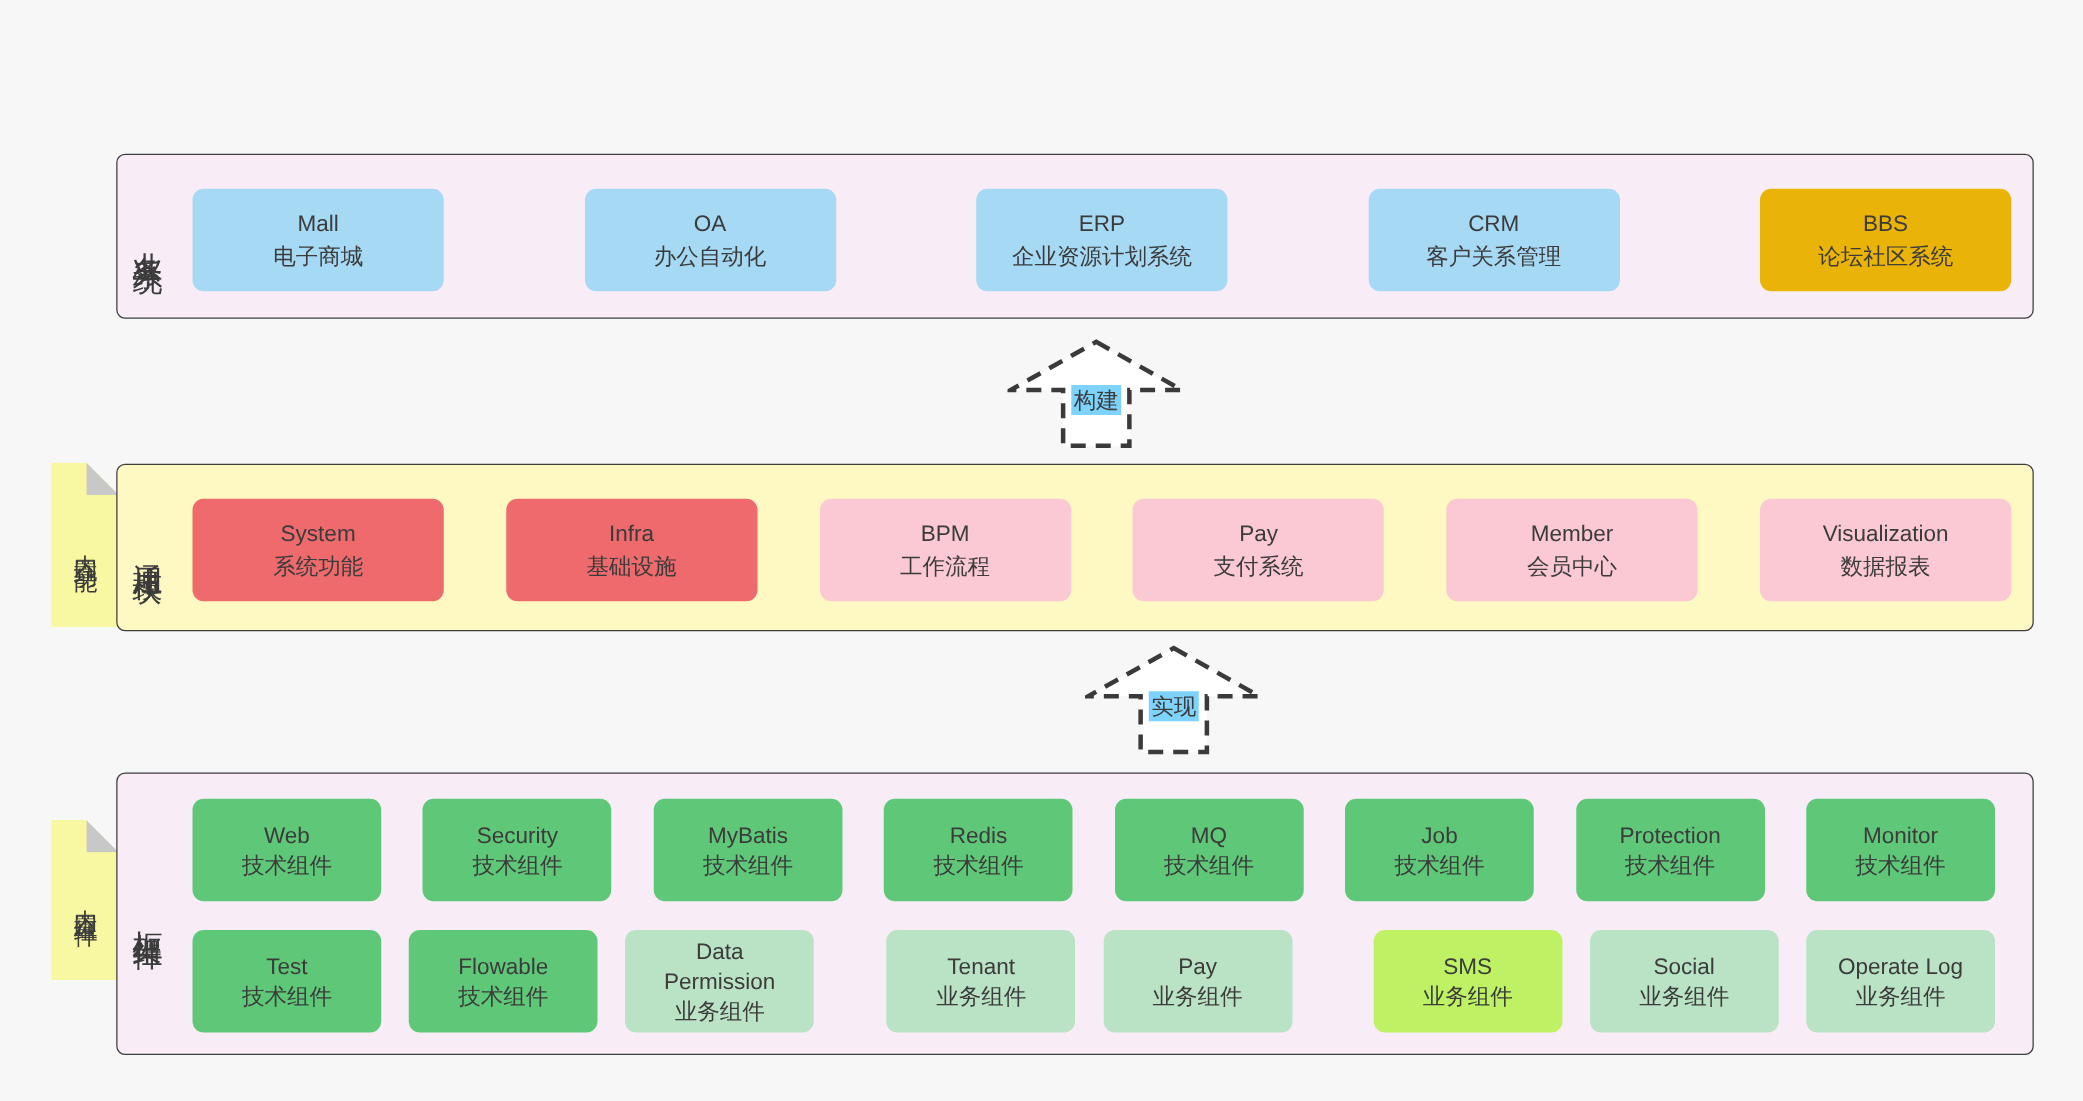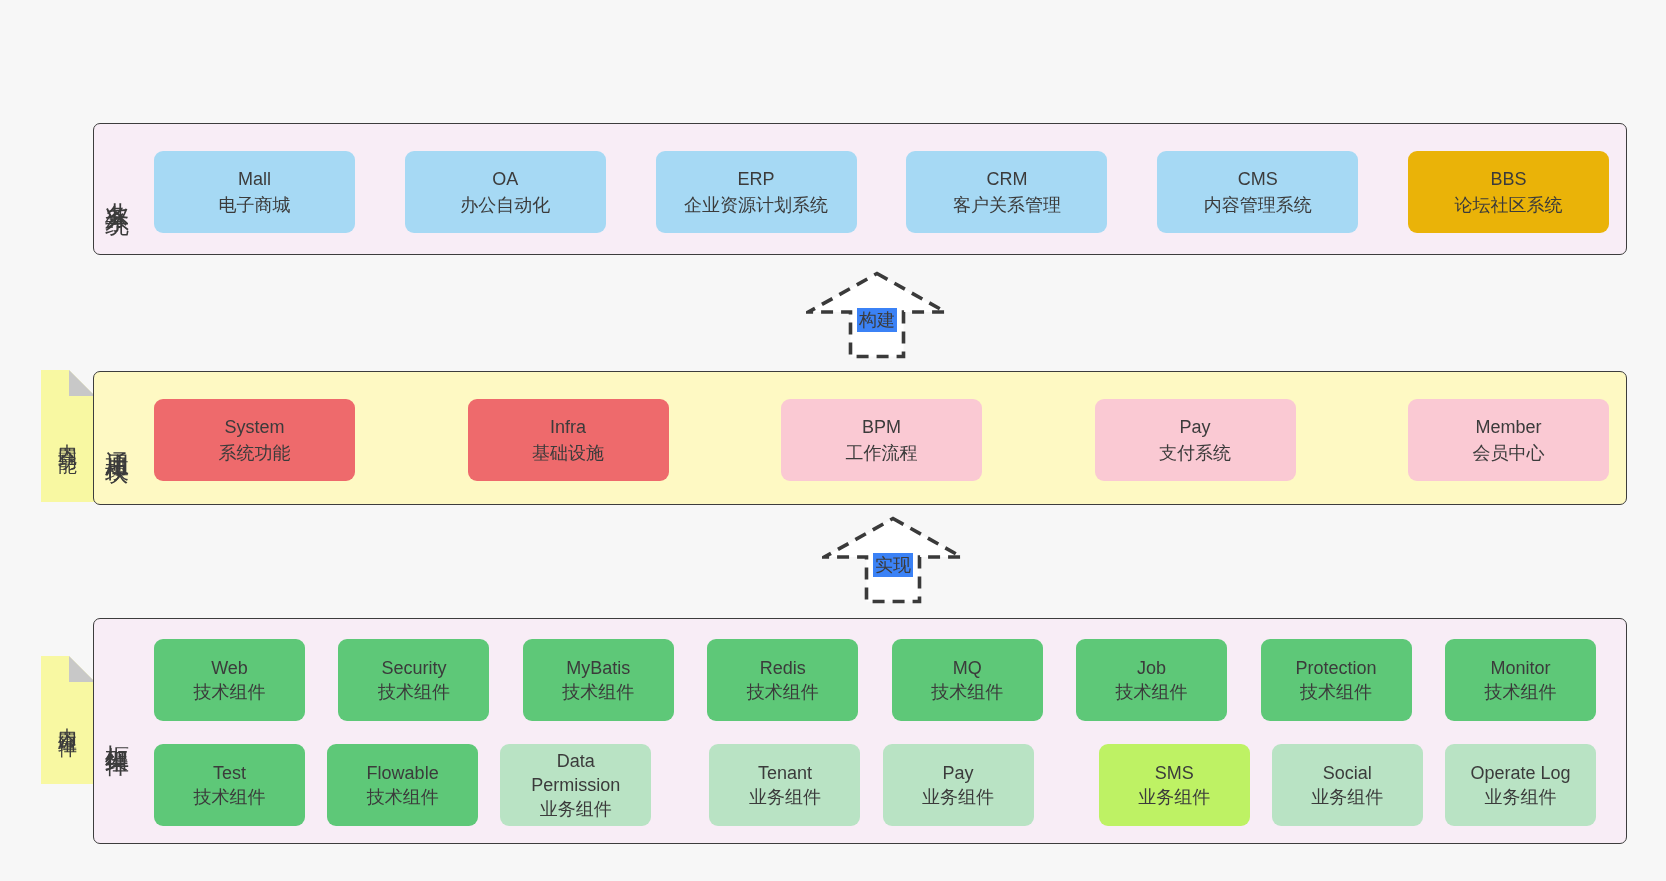--- a/index.html
+++ b/index.html
@@ -72,28 +72,28 @@
   .wrap3 .t { width: 106px; }
 
   
   .arrow {
     position: absolute;
     width: 142px;
     height: 88px;
     z-index: 1;
   }
   .arrow1 { left: 806px; top: 271px; }
-  .arrow2 { left: 822px; top: 516px; }
+  .arrow2 { left: 868px; top: 516px; }
   .arrow svg { display: block; width: 142px; height: 88px; }
   .arrow-label {
     position: absolute;
     left: 50%;
     top: 37px;
     transform: translateX(-50%);
-    background: #3b82f6;
+    background: #7dd3fc;
     padding: 0 2px;
     font-size: 18px;
     line-height: 24px;
     white-space: nowrap;
     color: #3b3b3b;
   }
 
   
   .note {
     position: absolute;
@@ -148,24 +148,20 @@
         <div class="s">办公自动化</div>
       </div>
       <div class="box box-lg" style="background-color: rgb(166, 217, 244);">
         <div class="t">ERP</div>
         <div class="s">企业资源计划系统</div>
       </div>
       <div class="box box-lg" style="background-color: rgb(166, 217, 244);">
         <div class="t">CRM</div>
         <div class="s">客户关系管理</div>
       </div>
-      <div class="box box-lg" style="background-color: rgb(166, 217, 244);">
-        <div class="t">CMS</div>
-        <div class="s">内容管理系统</div>
-      </div>
       <div class="box box-lg" style="background-color: #eab308;">
         <div class="t">BBS</div>
         <div class="s">论坛社区系统</div>
       </div>
     </div>
   </section>
 
   <div class="arrow arrow1">
     <svg viewBox="0 0 142 88">
       <polygon points="71,2.5 139.5,41 97.5,41 97.5,85.5 44.5,85.5 44.5,41 2.5,41" fill="#ffffff" stroke="#3a3a3a" stroke-width="3.6" stroke-dasharray="12 8"></polygon>
@@ -196,20 +192,24 @@
         <div class="s">工作流程</div>
       </div>
       <div class="box box-lg" style="background-color: rgb(250, 201, 211);">
         <div class="t">Pay</div>
         <div class="s">支付系统</div>
       </div>
       <div class="box box-lg" style="background-color: rgb(250, 201, 211);">
         <div class="t">Member</div>
         <div class="s">会员中心</div>
       </div>
+      <div class="box box-lg" style="background-color: rgb(250, 201, 211);">
+        <div class="t">Visualization</div>
+        <div class="s">数据报表</div>
+      </div>
     </div>
   </section>
 
   <div class="arrow arrow2">
     <svg viewBox="0 0 142 88">
       <polygon points="71,2.5 139.5,41 97.5,41 97.5,85.5 44.5,85.5 44.5,41 2.5,41" fill="#ffffff" stroke="#3a3a3a" stroke-width="3.6" stroke-dasharray="12 8"></polygon>
     </svg>
     <span class="arrow-label">实现</span>
   </div>
 

